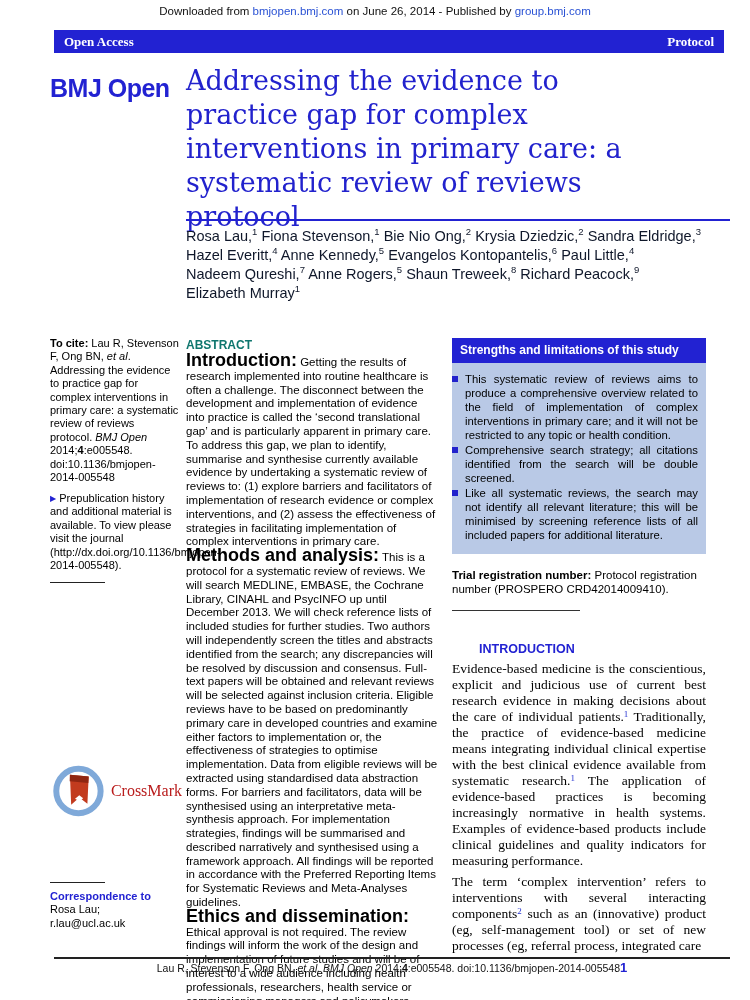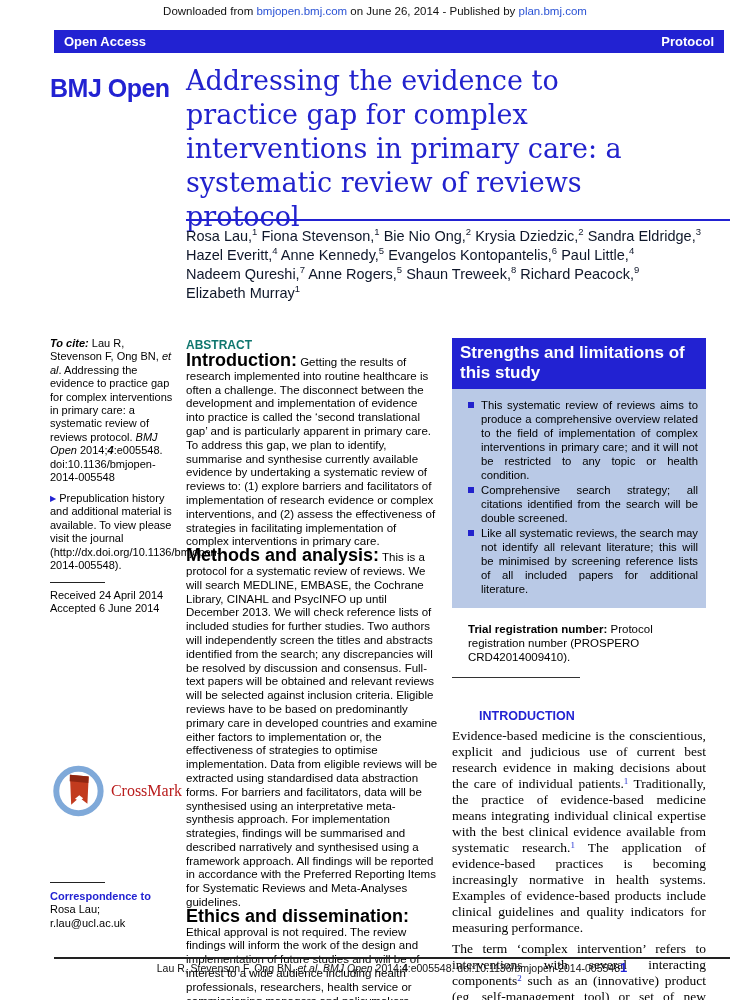--- a/index.html
+++ b/index.html
@@ -7,83 +7,83 @@
         font-family:"Liberation Sans",sans-serif;color:#000;}
 
   
   .top-notice{position:absolute;top:5px;left:0;width:100%;text-align:center;
               font-size:11.5px;color:#111;}
   .top-notice a{color:#2a52d4;text-decoration:none;}
 
   
   .banner{position:absolute;left:54px;top:30px;width:670px;height:23px;background:#2222d2;
           color:#fff;display:flex;justify-content:space-between;align-items:center;
-          padding:0 10px;box-sizing:border-box;font-weight:bold;font-size:13px;}
+          padding:0 10px;box-sizing:border-box;font-weight:bold;font-size:13px;font-family:Liberation Serif, serif;}
 
   
   .masthead{position:absolute;left:50px;top:74px;font-size:25px;font-weight:bold;
             color:#2222d2;letter-spacing:-0.5px;}
   .title{position:absolute;left:186px;top:64px;width:475px;font-family:"DejaVu Serif",serif;
          font-size:27px;line-height:34px;color:#2222cd;}
 
   .rule-blue{position:absolute;left:186px;top:219px;width:544px;height:2px;background:#2222d2;}
 
   .authors{position:absolute;left:186px;top:227px;width:545px;font-size:14.5px;
            line-height:19px;color:#0f172a;}
   .authors sup{font-size:9.5px;line-height:0;}
 
   
   .side{position:absolute;left:50px;width:129px;font-size:11px;line-height:13.4px;color:#000;}
-  .side .bold{font-weight:bold;font-style:italic;}
+  .side .bold{font-weight:bold;}
   .side .it{font-style:italic;}
   .side-div{position:absolute;left:50px;width:55px;border-top:1.5px solid #222;}
   .arrow{color:#2222d2;font-size:8px;vertical-align:1px;}
   .blue-bold{color:#2222d2;font-weight:bold;}
   .side a{color:#000;text-decoration:none;}
 
   .crossmark{position:absolute;left:52px;top:760px;width:130px;display:flex;align-items:center;}
   .crossmark .cm-label{font-family:"Liberation Serif",serif;font-size:16px;color:#b91c1c;
                        margin-left:6px;}
 
   
   .abs-col{position:absolute;left:186px;top:338px;width:253px;}
   .abs-head{color:#0f766e;font-weight:bold;font-size:12px;margin:0 0 2px 0;}
   .abs-col p{margin:0;font-size:11.5px;line-height:13.8px;}
   .abs-col p b{font-size:18px;}
 
   
   .right-col{position:absolute;left:452px;top:338px;width:254px;}
-  .sl-box-head{background:#2222d2;color:#fff;font-weight:bold;font-size:17px;
+  .sl-box-head{background:#2222d2;color:#fff;font-weight:bold;font-size:12px;
                padding:5px 8px 6px 8px;}
-  .sl-box-body{background:#b9c9e6;padding:9px 8px 11px 16px;}
+  .sl-box-body{background:#b9c9e6;padding:9px 8px 11px 0;}
   .sl-box-body ul{margin:0;padding:0;list-style:none;}
   .sl-box-body li{position:relative;padding-left:13px;font-size:11.3px;line-height:14px;
                   text-align:justify;margin-bottom:1px;}
   .sq{position:absolute;left:0;top:4px;width:6px;height:6px;background:#2222cc;}
-  .trial{margin-top:15px;font-size:11.5px;line-height:13.8px;margin-left:16px;}
+  .trial{margin-top:15px;font-size:11.5px;line-height:13.8px;}
   .short-div{width:128px;border-top:1.5px solid #333;margin-top:13px;}
   .intro-head{color:#2222d2;font-weight:bold;font-size:12.5px;margin-top:31px;padding-left:27px;}
   .intro-body{font-family:"Liberation Serif",serif;font-size:13.5px;line-height:16px;
               text-align:justify;margin-top:5px;}
   .ref{color:#2230d0;font-size:9px;vertical-align:4px;line-height:0;text-decoration:none;}
 
   
   .footer-line{position:absolute;left:54px;top:957px;width:676px;height:2px;background:#222;}
   .footer{position:absolute;left:54px;top:962px;width:676px;display:flex;
           justify-content:center;align-items:flex-start;font-size:10.5px;color:#111;}
   .footer .page-num{color:#2222d2;font-weight:bold;font-size:13px;margin-top:-2px;}
   .it{font-style:italic;}
   .bd{font-weight:bold;}
 </style>
 </head>
 <body>
 
 <div class="page">
 
-  <div class="top-notice"><span>Downloaded from </span><a href="#">bmjopen.bmj.com</a><span> on June 26, 2014 - Published by </span><a href="#">plan.bmj.com</a></div>
+  <div class="top-notice"><span>Downloaded from </span><a href="#">bmjopen.bmj.com</a><span> on June 26, 2014 - Published by </span><a href="#">group.bmj.com</a></div>
 
   <div class="banner">
     <span>Open Access</span>
     <span>Protocol</span>
   </div>
 
   <div class="masthead">BMJ Open</div>
   <div class="title">Addressing the evidence to practice gap for complex interventions in primary care: a systematic review of reviews protocol</div>
 
   <div class="rule-blue"></div>
@@ -116,24 +116,20 @@
   <div class="side" style="top:337px;">
     <span class="bold">To cite:</span><span> Lau R, Stevenson F, Ong BN, </span><span class="it">et al</span><span>. Addressing the evidence to practice gap for complex interventions in primary care: a systematic review of reviews protocol. </span><span class="it">BMJ Open</span><span> 2014;</span><span class="bold">4</span><span>:e005548. doi:10.1136/bmjopen-2014-005548</span>
   </div>
 
   <div class="side" style="top:492px;">
     <span class="arrow">▶</span><span> Prepublication history and additional material is available. To view please visit the journal (http://dx.doi.org/10.1136/bmjopen-2014-005548).</span>
   </div>
 
   <div class="side-div" style="top:582px;"></div>
 
-  <div class="side" style="top:589px;">
-    <div>Received 24 April 2014</div>
-    <div>Accepted 6 June 2014</div>
-  </div>
 
   <div class="crossmark">
     <svg width="62" height="62" viewBox="0 0 62 62">
       <circle cx="31" cy="31" r="26" fill="#ffffff" stroke="#7fa9d9" stroke-width="7"></circle>
       <path d="M21 12 L43 14 L41.5 46 L32 38.5 L22.5 47 Z" fill="#c23b1e"></path>
       <path d="M21 12 L43 14 L42.6 21.5 L20.7 19.5 Z" fill="#8f2612"></path>
       <path d="M27 40 L32 36 L36.5 39.5 L32 43 Z" fill="#ffffff"></path>
     </svg>
     <span class="cm-label">CrossMark</span>
   </div>

